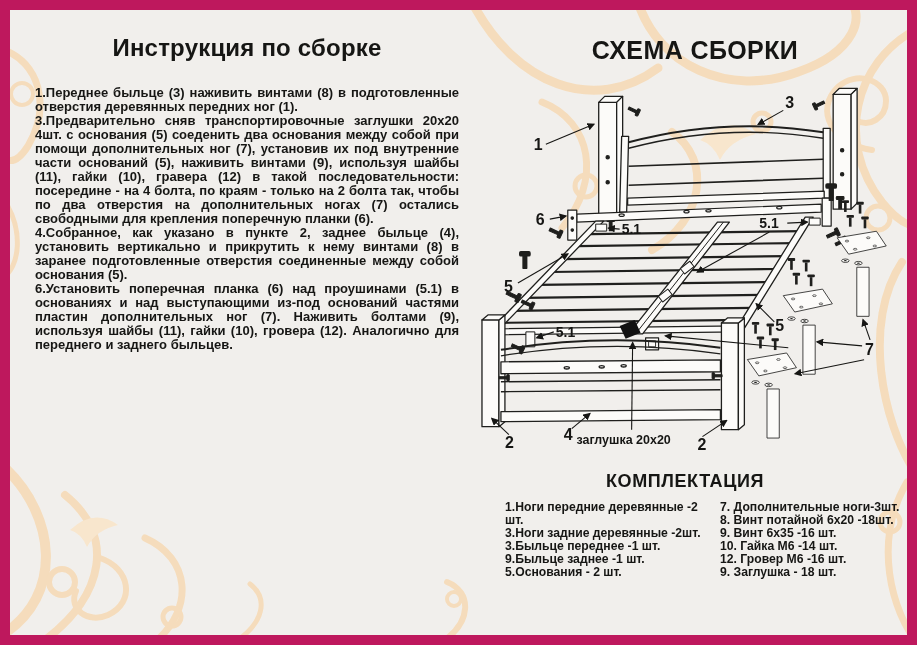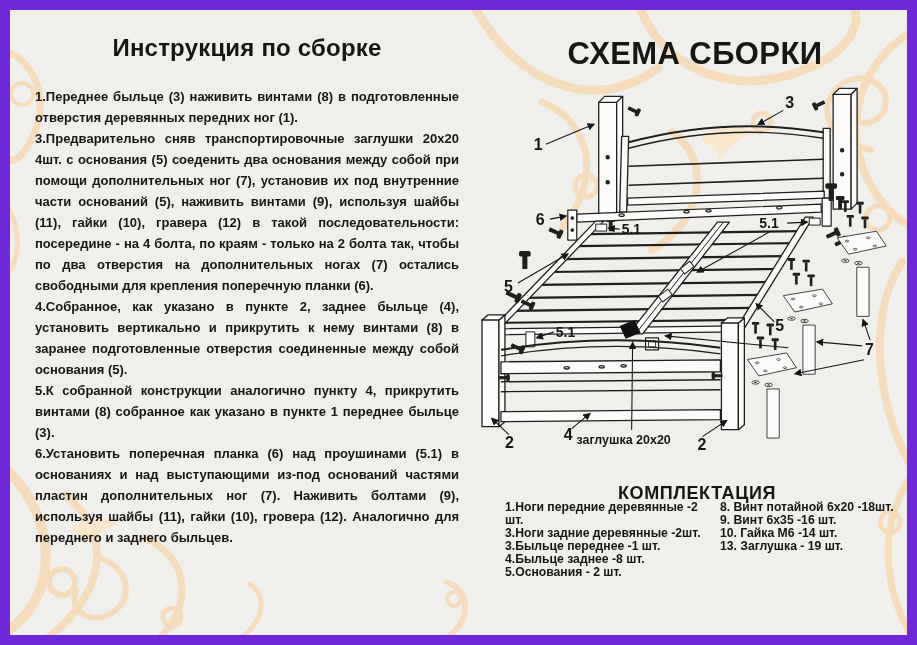--- a/index.html
+++ b/index.html
@@ -3,41 +3,41 @@
 <meta charset="utf-8">
 <style>
   html,body{margin:0;padding:0;}
   body{
     width:917px;height:645px;overflow:hidden;
     font-family:"Liberation Sans",sans-serif;
     background:#232220;
   }
   .page{
     position:relative;width:917px;height:645px;
-    background:#f1efec;border:10px solid #6d28d9;
+    background:#f1efec;border:10px solid #be185d;
     box-sizing:border-box;
   }
   .ornaments{position:absolute;left:0;top:0;width:897px;height:625px;z-index:0;}
   .layer{position:absolute;z-index:1;color:#161614;}
   .main-title{
     left:25px;top:24px;width:424px;margin:0;
     font-size:24px;font-weight:bold;text-align:center;letter-spacing:.2px;
   }
   .body-text{left:25px;top:76px;width:424px;}
   .body-text p{
-    margin:0;font-size:13px;line-height:21px;font-weight:bold;
+    margin:0;font-size:13px;line-height:14px;font-weight:bold;
     text-align:justify;text-align-last:left;
   }
   .schema-title{
     left:520px;top:26px;width:330px;margin:0;
-    font-size:31px;font-weight:bold;text-align:center;letter-spacing:.4px;
+    font-size:25px;font-weight:bold;text-align:center;letter-spacing:.4px;
   }
   .diagram{left:462px;top:72px;width:434px;height:380px;}
   .parts-title{
-    left:480px;top:461px;width:390px;margin:12px;
+    left:480px;top:461px;width:390px;margin:0;
     font-size:18px;font-weight:bold;text-align:center;letter-spacing:.6px;
   }
   .parts-col{list-style:none;margin:0;padding:0;
     font-size:12.2px;line-height:13px;font-weight:bold;}
   .parts-col.c1{left:495px;top:491px;width:210px;}
   .parts-col.c2{left:710px;top:491px;width:185px;}
   .diagram text{font-family:"Liberation Sans",sans-serif;font-weight:bold;fill:#161614;}
 </style>
 </head>
 <body>
@@ -77,21 +77,20 @@
     <path d="M897,472 C862,532 882,602 908,634" stroke-width="7"></path>
     <circle cx="880" cy="512" r="10" stroke-width="5"></circle>
   </svg>
 
   <h1 class="layer main-title">Инструкция по сборке</h1>
 
   <div class="layer body-text">
     <p>1.Переднее быльце (3) наживить винтами (8) в подготовленные отверстия деревянных передних ног (1).</p>
     <p>3.Предварительно сняв транспортировочные заглушки 20х20 4шт. с основания (5) соеденить два основания между собой при помощи дополнительных ног (7), установив их под внутренние части оснований (5), наживить винтами (9), используя шайбы (11), гайки (10), гравера (12) в такой последовательности: посередине - на 4 болта, по краям - только на 2 болта так, чтобы по два отверстия на дополнительных ногах (7) остались свободными для крепления поперечную планки (6).</p>
     <p>4.Собранное, как указано в пункте 2, заднее быльце (4), установить вертикально и прикрутить к нему винтами (8) в заранее подготовленные отверстия соединенные между собой основания (5).</p>
-    <p>5.К собранной конструкции аналогично пункту 4, прикрутить винтами (8) собранное как указано в пункте 1 переднее быльце (3).</p>
     <p>6.Установить поперечная планка (6) над проушинами (5.1) в основаниях и над выступающими из-под оснований частями пластин дополнительных ног (7). Наживить болтами (9), используя шайбы (11), гайки (10), гровера (12). Аналогично для переднего и заднего быльцев.</p>
   </div>
 
   <h2 class="layer schema-title">СХЕМА СБОРКИ</h2>
 
   <svg class="layer diagram" viewBox="0 0 435 380" stroke-linejoin="round">
     <defs>
       <marker id="ah" viewBox="0 0 10 10" refX="8" refY="5" markerWidth="7" markerHeight="7" orient="auto-start-reverse">
         <path d="M0,0 L10,5 L0,10 Z" fill="#161614"></path>
       </marker>
@@ -240,24 +239,26 @@
       <text x="152" y="362" font-size="12.5" text-anchor="middle">заглушка 20x20</text>
     </g>
   </svg>
 
   <h3 class="layer parts-title">КОМПЛЕКТАЦИЯ</h3>
 
   <ul class="layer parts-col c1">
     <li>1.Ноги передние деревянные -2 шт.</li>
     <li>3.Ноги задние деревянные -2шт.</li>
     <li>3.Быльце переднее -1 шт.</li>
-    <li>4.Быльце заднее -8 шт.</li>
+    <li>9.Быльце заднее -1 шт.</li>
     <li>5.Основания - 2 шт.</li>
   </ul>
 
   <ul class="layer parts-col c2">
+    <li>7. Дополнительные ноги-3шт.</li>
     <li>8. Винт потайной 6х20 -18шт.</li>
     <li>9. Винт 6х35 -16 шт.</li>
     <li>10. Гайка М6 -14 шт.</li>
-    <li>13. Заглушка - 19 шт.</li>
+    <li>12. Гровер М6 -16 шт.</li>
+    <li>9. Заглушка - 18 шт.</li>
   </ul>
 
 </div>
 
 </body></html>

